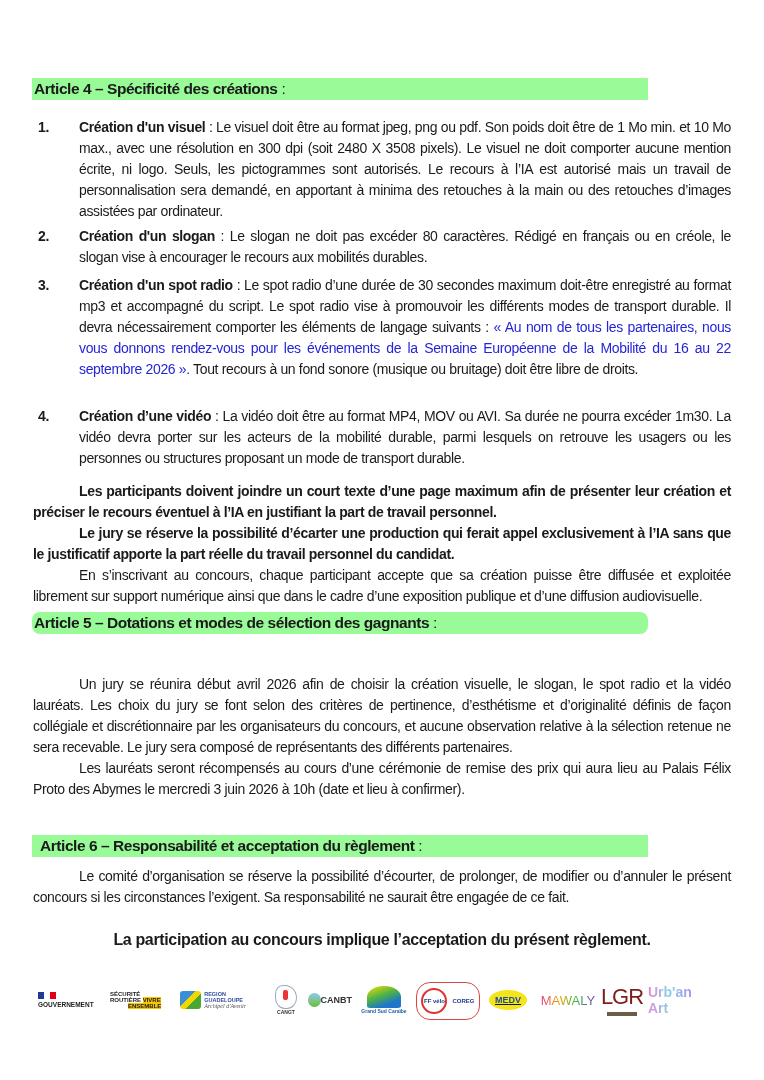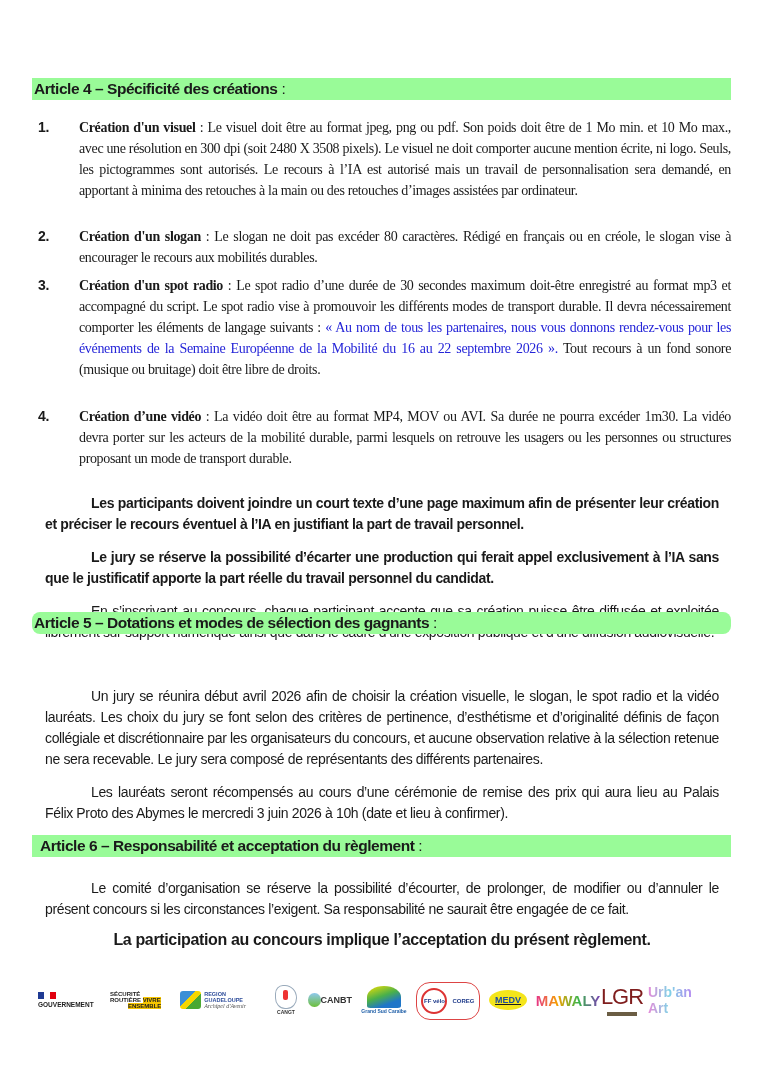--- a/index.html
+++ b/index.html
@@ -1,29 +1,29 @@
 <!DOCTYPE html>
 <html><head>
 <meta charset="utf-8">
 <style>
   html, body { margin: 0; padding: 0; background: #ffffff; }
   body { width: 764px; height: 1080px; position: relative; overflow: hidden;
          font-family: "Liberation Sans Narrow", "Liberation Sans", sans-serif; color: #1a1a1a; }
   .page { position: absolute; left: 0; top: 0; width: 764px; height: 1080px; }
   .txt { font-size: 14px; line-height: 21px; letter-spacing: -0.35px; text-align: justify; }
-  .heading { position: absolute; left: 32px; width: 699px; height: 22px; background: #99fb98;
+  .heading { position: absolute; left: 32px; width: 616px; height: 22px; background: #99fb98;
              font-size: 15.5px; font-weight: bold; line-height: 22px; letter-spacing: -0.45px; padding-left: 2px; box-sizing: border-box; white-space: nowrap; }
   .heading .colon { font-weight: normal; }
   .item { position: absolute; left: 33px; width: 698px; }
   .item .num { position: absolute; left: 5px; top: 0; font-weight: bold; font-size: 14px; line-height: 21px; }
-  .item .body { margin-left: 46px; font-family: Liberation Serif, serif; }
+  .item .body { margin-left: 46px; }
   .item b { font-weight: bold; }
   .blue { color: #2525d8; }
   .para { position: absolute; left: 33px; width: 698px; }
-  .para p { margin: 12px; text-indent: 46px; }
+  .para p { margin: 0; text-indent: 46px; }
   .para p.bold { font-weight: bold; }
   .center { position: absolute; left: 33px; width: 698px; text-align: center; font-weight: bold; font-size: 16px; line-height: 21px; letter-spacing: -0.35px; }
   .logos { position: absolute; left: 38px; top: 978px; width: 700px; height: 44px; }
   .logo { position: absolute; top: 0; height: 44px; display: flex; align-items: center; justify-content: center; font-family: "Liberation Sans", sans-serif; }
   .logo span { display: block; }
 </style>
 </head>
 <body>
 
 <div class="page">
@@ -107,21 +107,21 @@
       <span style="font-size:5px;font-weight:bold;color:#1f5fa8;">Grand Sud Caraïbe</span>
     </div>
     <div class="logo" style="left:378px;width:62px;border:1px solid #d44;border-radius:14px;height:36px;top:4px;">
       <span style="width:22px;height:22px;border:2px solid #d33;border-radius:50%;font-size:6px;color:#1e3a8a;display:flex;align-items:center;justify-content:center;font-weight:bold;">FF vélo</span>
       <span style="font-size:6px;color:#1e3a8a;font-weight:bold;margin-left:5px;">COREG</span>
     </div>
     <div class="logo" style="left:446px;width:48px;text-decoration:underline;">
       <span style="background:#f4e51b;border-radius:50%;padding:5px 6px;font-size:9px;font-weight:bold;color:#1d4ba0;">MEDV</span>
     </div>
     <div class="logo" style="left:500px;width:60px;">
-      <span style="font-size:15px;font-weight:bold;background:linear-gradient(90deg,#e6338a,#f5a000,#3ab54a,#7a3fb4);-webkit-background-clip:text;background-clip:text;color:transparent;">MAWALY</span>
+      <span style="font-size:13px;font-weight:normal;background:linear-gradient(90deg,#e6338a,#f5a000,#3ab54a,#7a3fb4);-webkit-background-clip:text;background-clip:text;color:transparent;">MAWALY</span>
     </div>
     <div class="logo" style="left:566px;width:36px;flex-direction:column;">
       <span style="font-size:22px;color:#7f1d1d;font-family:'Liberation Sans',sans-serif;letter-spacing:-1px;">LGR</span>
       <span style="width:30px;height:4px;background:#6b5d44;margin-top:2px;"></span>
     </div>
     <div class="logo" style="left:610px;width:64px;">
       <span style="font-size:14px;font-weight:bold;background:linear-gradient(90deg,#e68ad9,#7fd3e6,#b18cf0,#f7c8f0);-webkit-background-clip:text;background-clip:text;color:transparent;">Urb'an Art</span>
     </div>
   </div>
 

